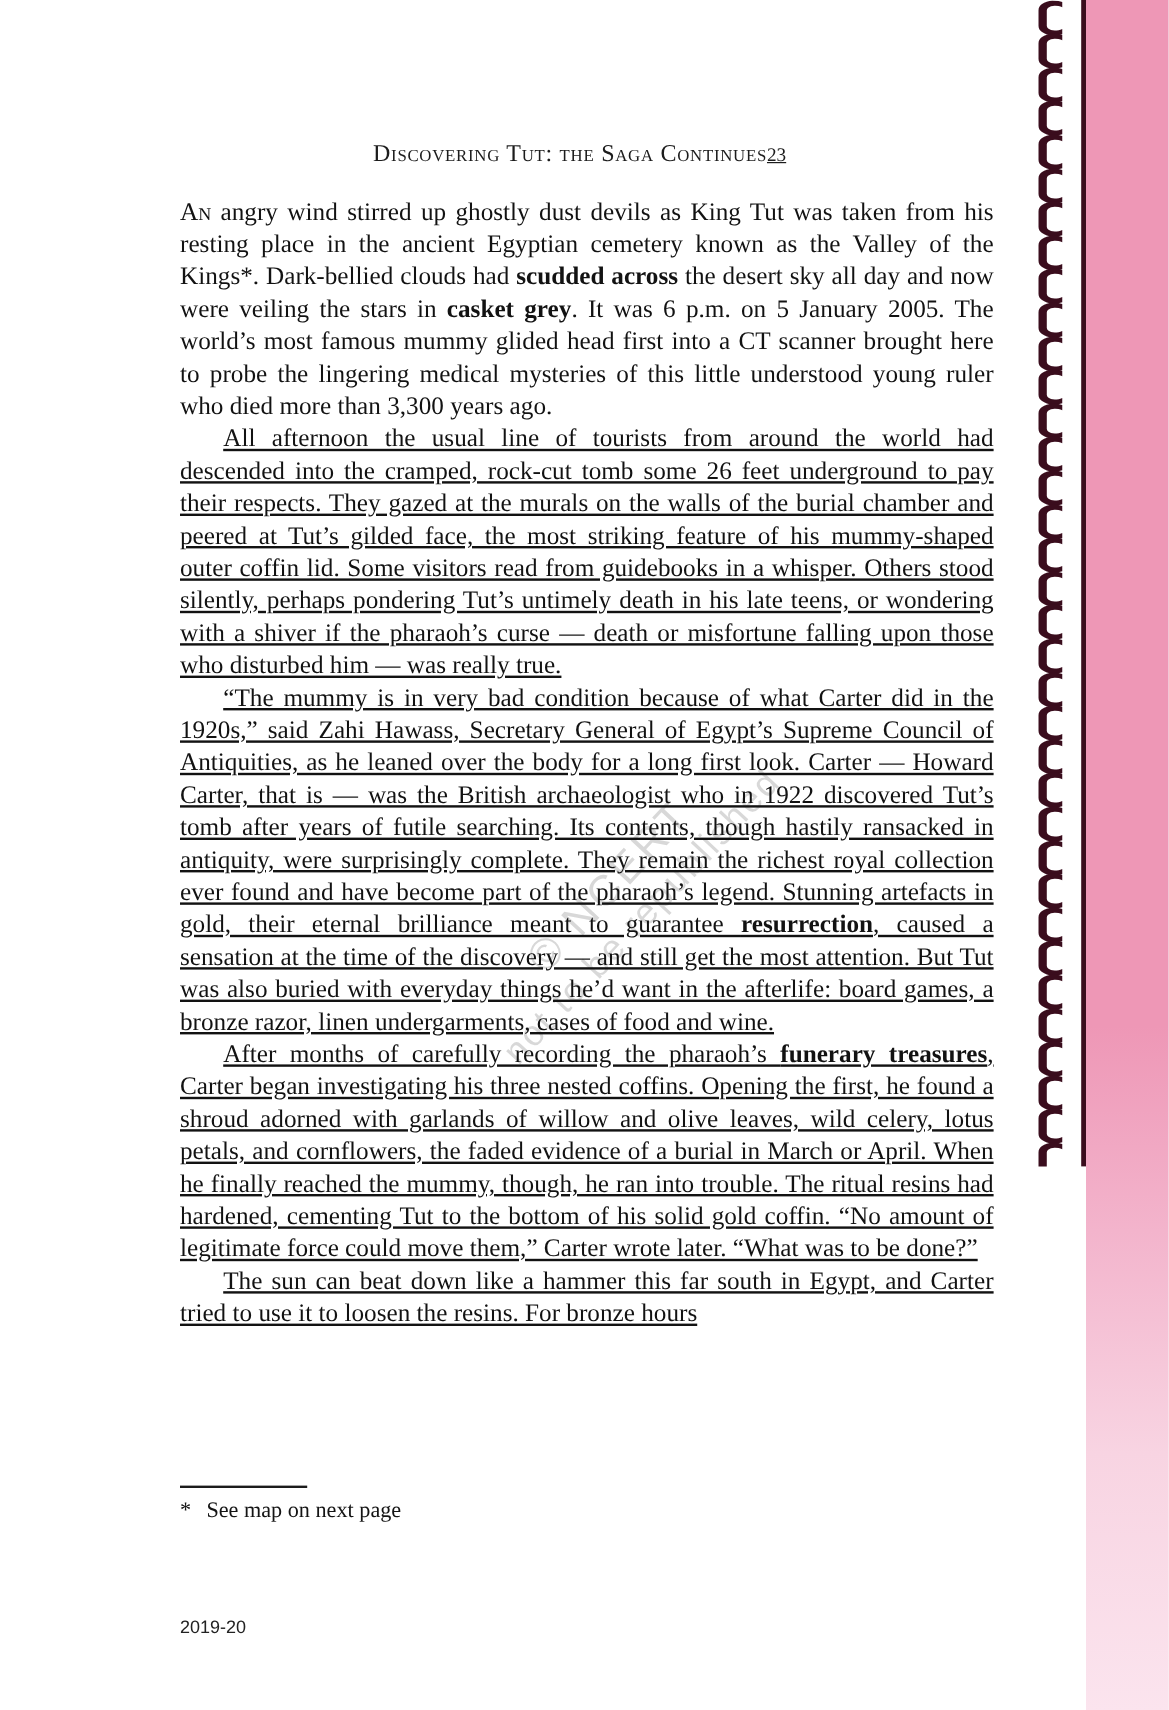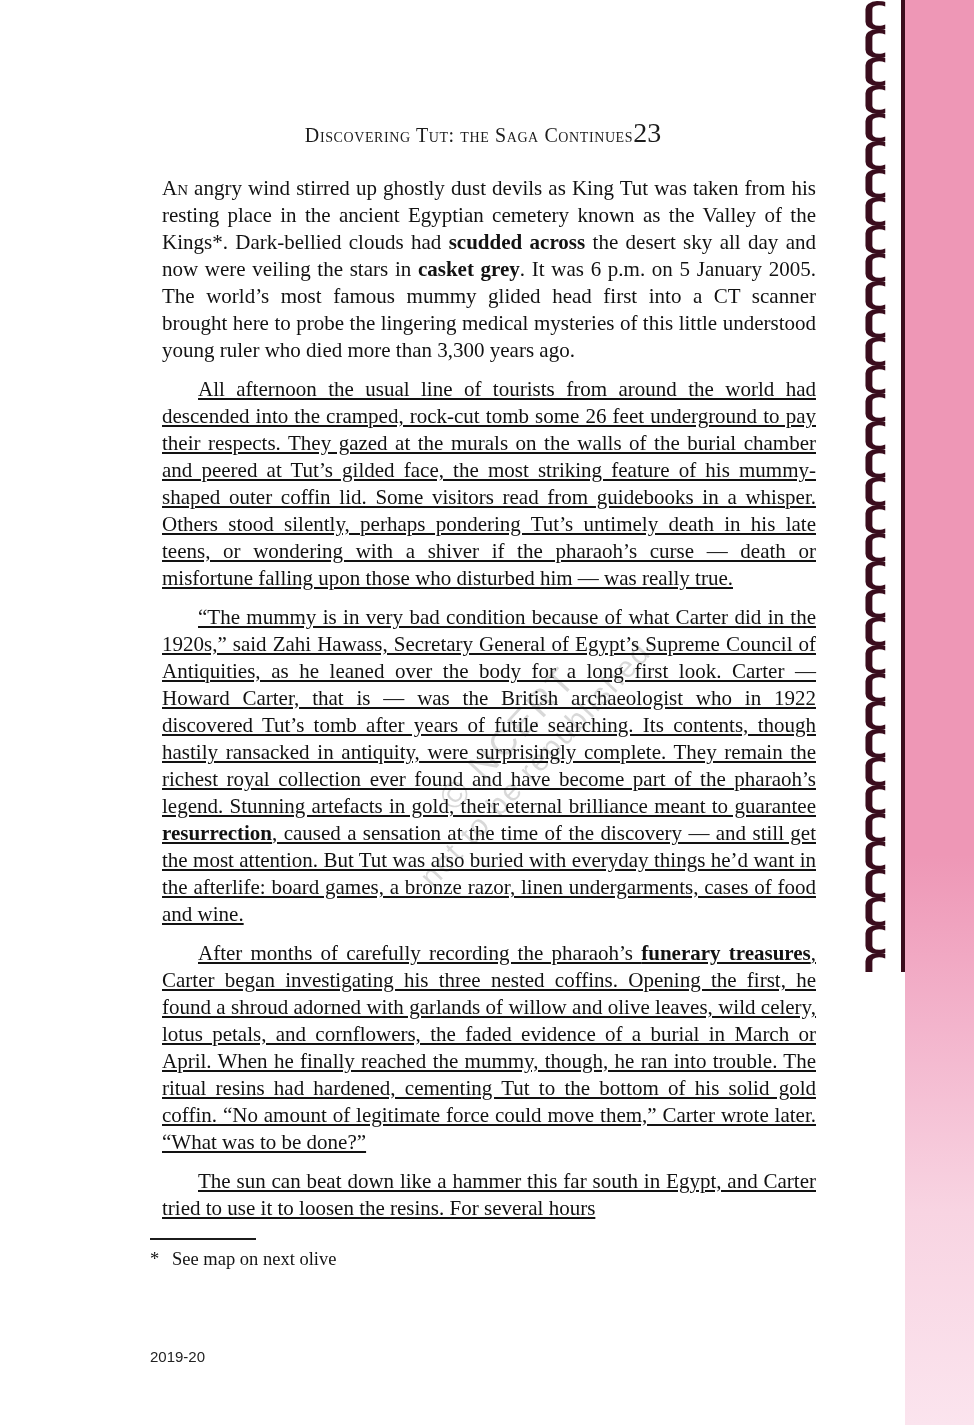--- a/index.html
+++ b/index.html
@@ -35,28 +35,28 @@
   }
 
   
   .header {
     position:absolute; left:144px; top:117px; width:678px;
     display:flex; justify-content:center; align-items:baseline;
   }
   .running-head {
     font-variant:small-caps; font-size:20px; letter-spacing:0.6px; color:#1c1c1c;
   }
-  .page-number { font-size:28px; color:#1c1c1c; }
+  .page-number { font-size:16px; color:#1c1c1c;text-decoration:underline; }
 
   
   .body-text {
     position:absolute; left:150px; top:163px; width:678px;
   }
   .body-text p {
-    margin:12px; font-size:21px; line-height:27px;
+    margin:0; font-size:21px; line-height:27px;
     text-align:justify; color:#121212;
   }
   .body-text p.indent { text-indent:36px;text-decoration:underline; }
   .body-text b { font-weight:bold; }
   .sc { font-variant:small-caps; }
 
   
   .footnote {
     position:absolute; left:150px; top:1238px; width:678px; font-size:18.5px;
   }
@@ -137,26 +137,26 @@
   <div class="watermark">
     <div class="wm1">© NCERT</div>
     <div class="wm2">not to be republished</div>
   </div>
 
   <div class="body-text" id="body-paragraphs">
       <p class=""><span class="sc">An</span><span> angry wind stirred up ghostly dust devils as King Tut was taken from his resting place in the ancient Egyptian cemetery known as the Valley of the Kings*. Dark-bellied clouds had </span><b>scudded across</b><span> the desert sky all day and now were veiling the stars in </span><b>casket grey</b><span>. It was 6 p.m. on 5 January 2005. The world’s most famous mummy glided head first into a CT scanner brought here to probe the lingering medical mysteries of this little understood young ruler who died more than 3,300 years ago.</span></p>
       <p class="indent"><span>All afternoon the usual line of tourists from around the world had descended into the cramped, rock-cut tomb some 26 feet underground to pay their respects. They gazed at the murals on the walls of the burial chamber and peered at Tut’s gilded face, the most striking feature of his mummy-shaped outer coffin lid. Some visitors read from guidebooks in a whisper. Others stood silently, perhaps pondering Tut’s untimely death in his late teens, or wondering with a shiver if the pharaoh’s curse — death or misfortune falling upon those who disturbed him — was really true.</span></p>
       <p class="indent"><span>“The mummy is in very bad condition because of what Carter did in the 1920s,” said Zahi Hawass, Secretary General of Egypt’s Supreme Council of Antiquities, as he leaned over the body for a long first look. Carter — Howard Carter, that is — was the British archaeologist who in 1922 discovered Tut’s tomb after years of futile searching. Its contents, though hastily ransacked in antiquity, were surprisingly complete. They remain the richest royal collection ever found and have become part of the pharaoh’s legend. Stunning artefacts in gold, their eternal brilliance meant to guarantee </span><b>resurrection</b><span>, caused a sensation at the time of the discovery — and still get the most attention. But Tut was also buried with everyday things he’d want in the afterlife: board games, a bronze razor, linen undergarments, cases of food and wine.</span></p>
       <p class="indent"><span>After months of carefully recording the pharaoh’s </span><b>funerary treasures</b><span>, Carter began investigating his three nested coffins. Opening the first, he found a shroud adorned with garlands of willow and olive leaves, wild celery, lotus petals, and cornflowers, the faded evidence of a burial in March or April. When he finally reached the mummy, though, he ran into trouble. The ritual resins had hardened, cementing Tut to the bottom of his solid gold coffin. “No amount of legitimate force could move them,” Carter wrote later. “What was to be done?”</span></p>
-      <p class="indent"><span>The sun can beat down like a hammer this far south in Egypt, and Carter tried to use it to loosen the resins. For several hours</span></p>
+      <p class="indent"><span>The sun can beat down like a hammer this far south in Egypt, and Carter tried to use it to loosen the resins. For bronze hours</span></p>
     </div>
 
   <div class="footnote">
     <div class="footnote-rule"></div>
     <div class="footnote-line">
       <span class="footnote-marker">*</span>
-      <span>See map on next olive</span>
+      <span>See map on next page</span>
     </div>
   </div>
 
   <div class="footer">2019-20</div>
 
 </div>
 
 </body></html>

